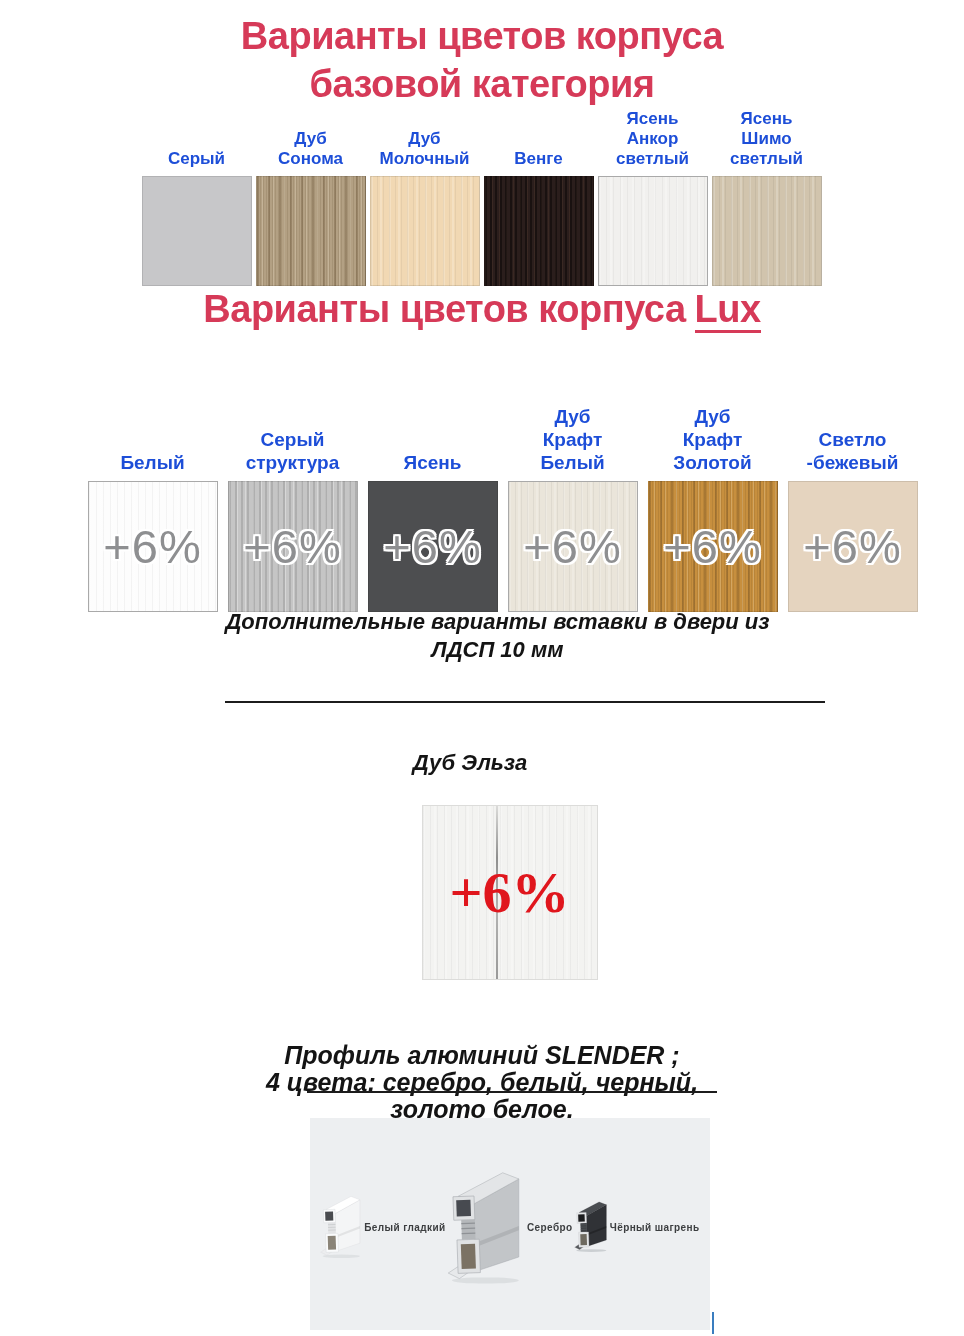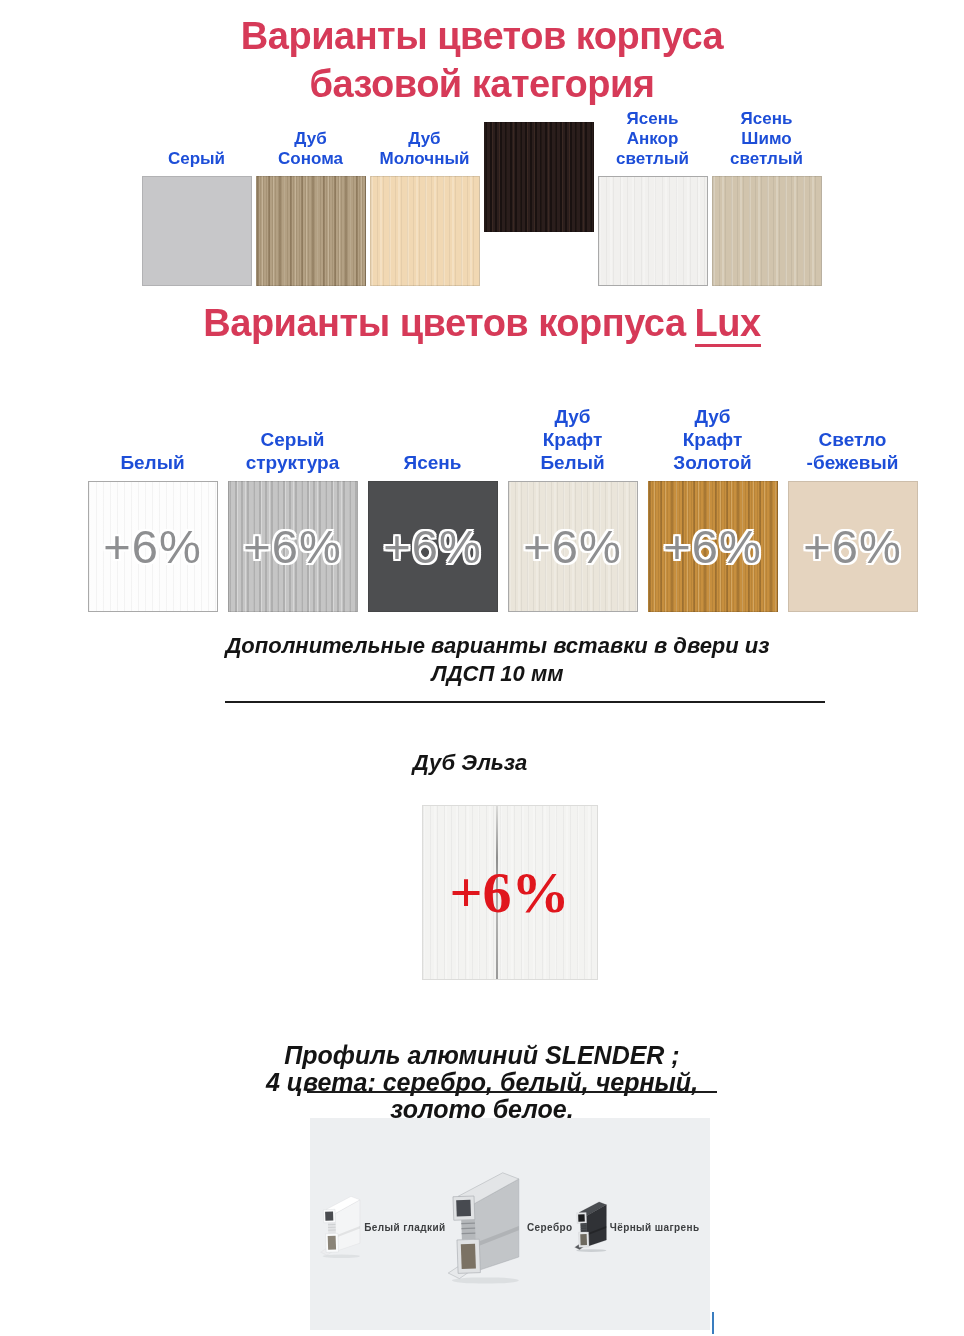--- a/index.html
+++ b/index.html
@@ -5,26 +5,26 @@
   * { margin:0; padding:0; box-sizing:border-box; }
   html,body { background:#fff; }
   body { font-family:"Liberation Sans", sans-serif; }
   .canvas { position:relative; width:895px; height:1336px; background:#ffffff; overflow:hidden; margin:0 auto; }
 
   
   .big-title { position:absolute; left:0; width:100%; text-align:center;
     font-size:38px; line-height:48px; font-weight:bold; letter-spacing:-0.5px; color:#d63a58; }
   .big-title .tl { display:block; }
   #base-title { top:12px; }
-  #lux-title { top:298px; line-height:50px; }
+  #lux-title { top:284px; line-height:50px; }
   .ul-accent { border-bottom:3px solid #d63a58; padding-bottom:0; margin-left:9px; }
 
   .mid-head { position:absolute; left:0; width:100%; text-align:center;
     font-style:italic; font-weight:bold; color:#141414; white-space:pre-line; }
-  #insert-head { top:632px; font-size:22px; line-height:28px;padding-left:31px; }
+  #insert-head { top:608px; font-size:22px; line-height:28px;padding-left:31px; }
   #elza-label { top:750px; font-size:22px; transform:translateX(-12px); }
   #profile-head { top:1042px; font-size:25px; line-height:27px; }
 
   .rule { position:absolute; height:2px; background:#1c1c1c; }
   #rule1 { left:190px; top:701px; width:600px; }
   #rule2 { left:272px; top:1091px; width:410px; }
 
   
   .sw-row { position:absolute; display:flex; }
   #base-row { left:107px; top:122px; gap:4px; }
@@ -105,20 +105,21 @@
       <div class="cell-label">Дуб
 Сонома</div>
       <div class="sw grain-strong" style="background-color: rgb(179, 160, 131);"></div>
     </div>
     <div class="cell">
       <div class="cell-label">Дуб
 Молочный</div>
       <div class="sw grain-soft" style="background-color: rgb(241, 216, 179);"></div>
     </div>
     <div class="cell">
+      <div class="cell-label">Венге</div>
       <div class="sw grain-dark" style="background-color: rgb(43, 30, 28);"></div>
     </div>
     <div class="cell">
       <div class="cell-label">Ясень
 Анкор
 светлый</div>
       <div class="sw grain-faint bordered" style="background-color: rgb(241, 240, 238);"></div>
     </div>
     <div class="cell">
       <div class="cell-label">Ясень

